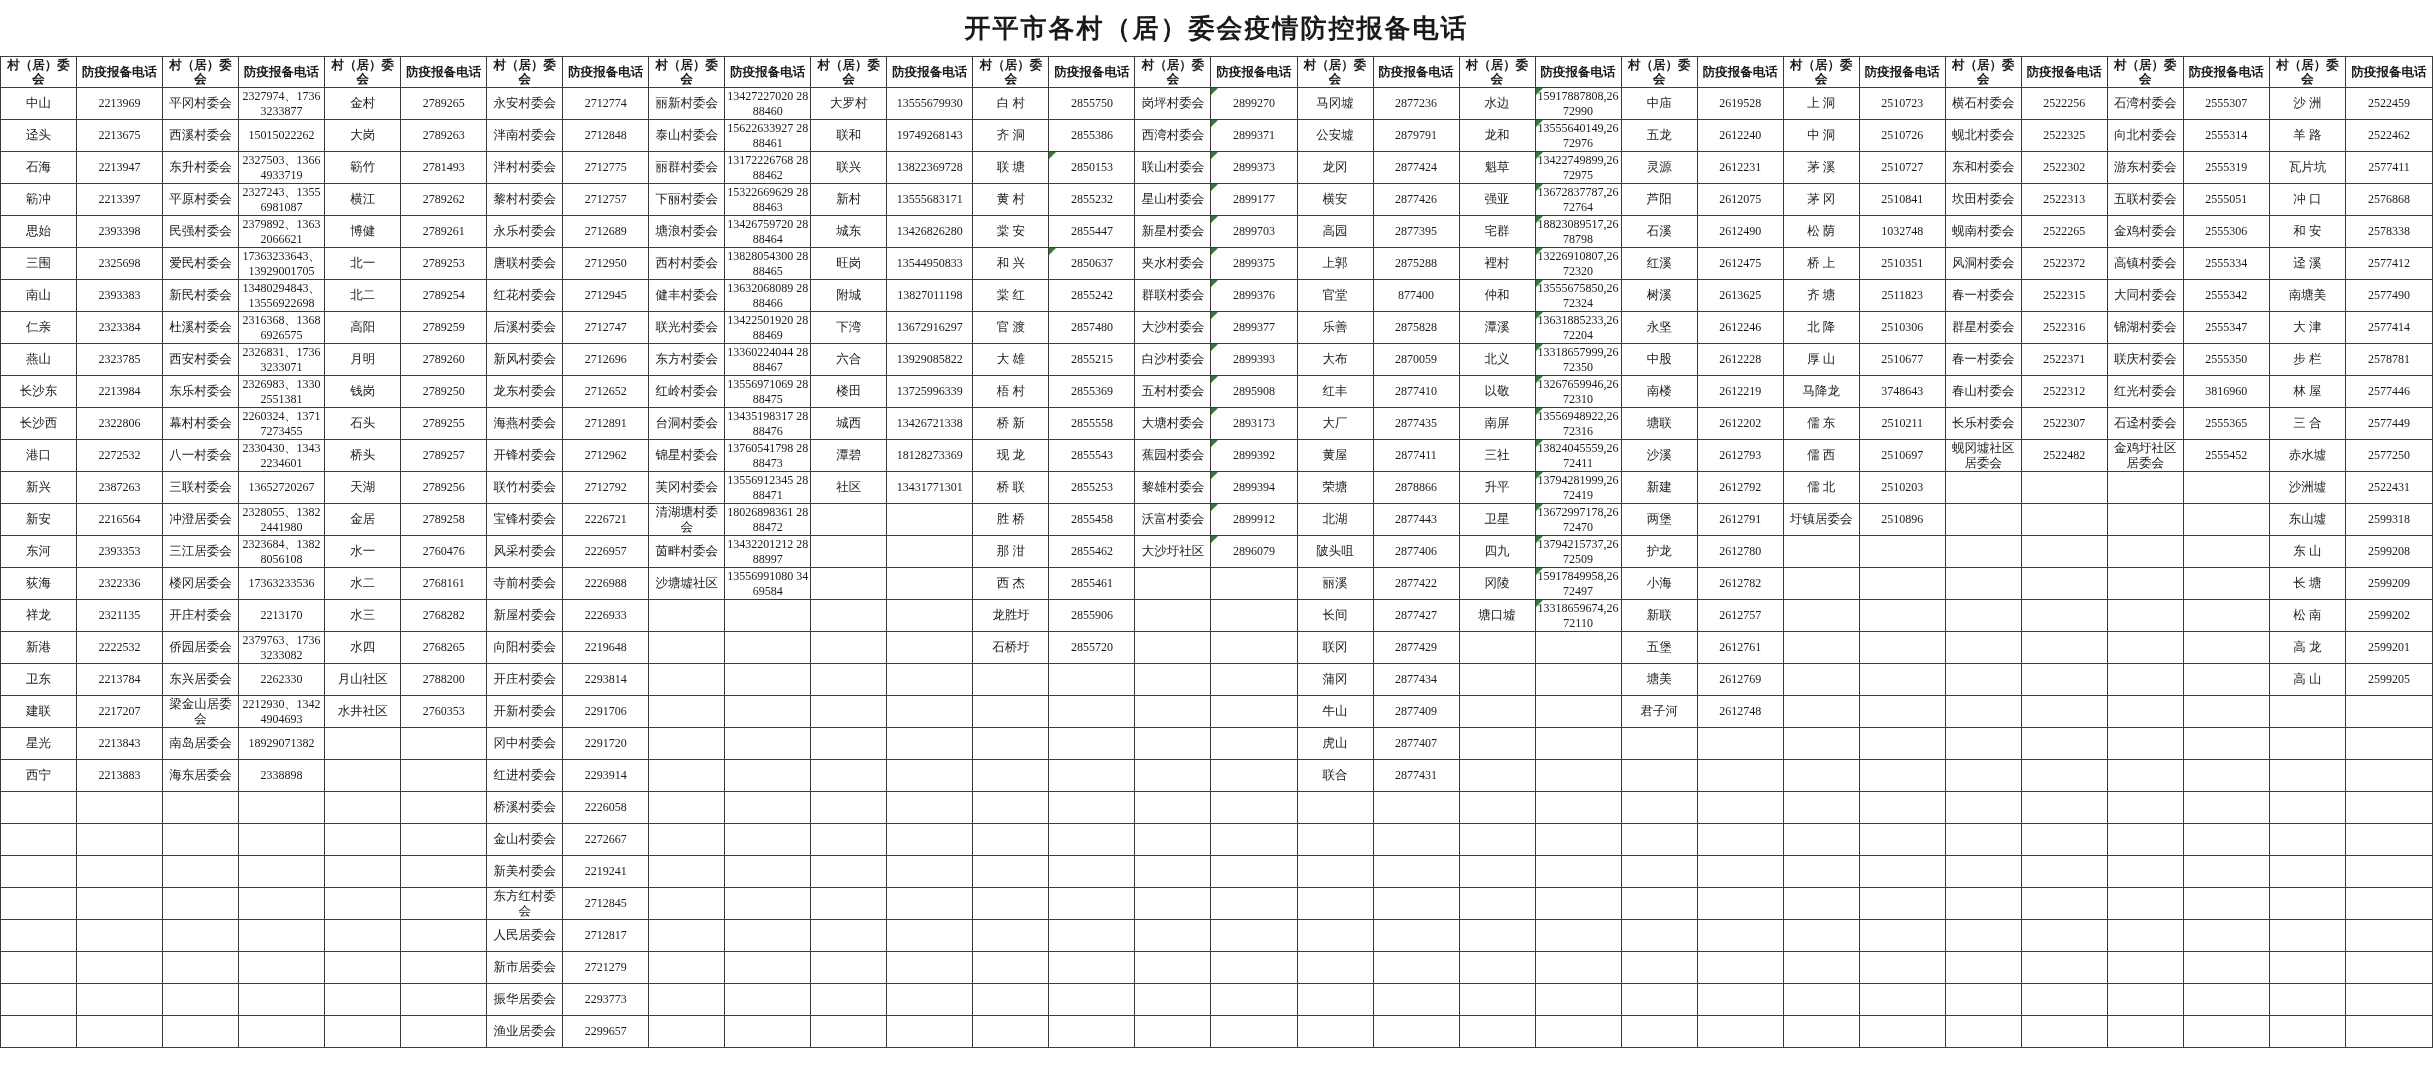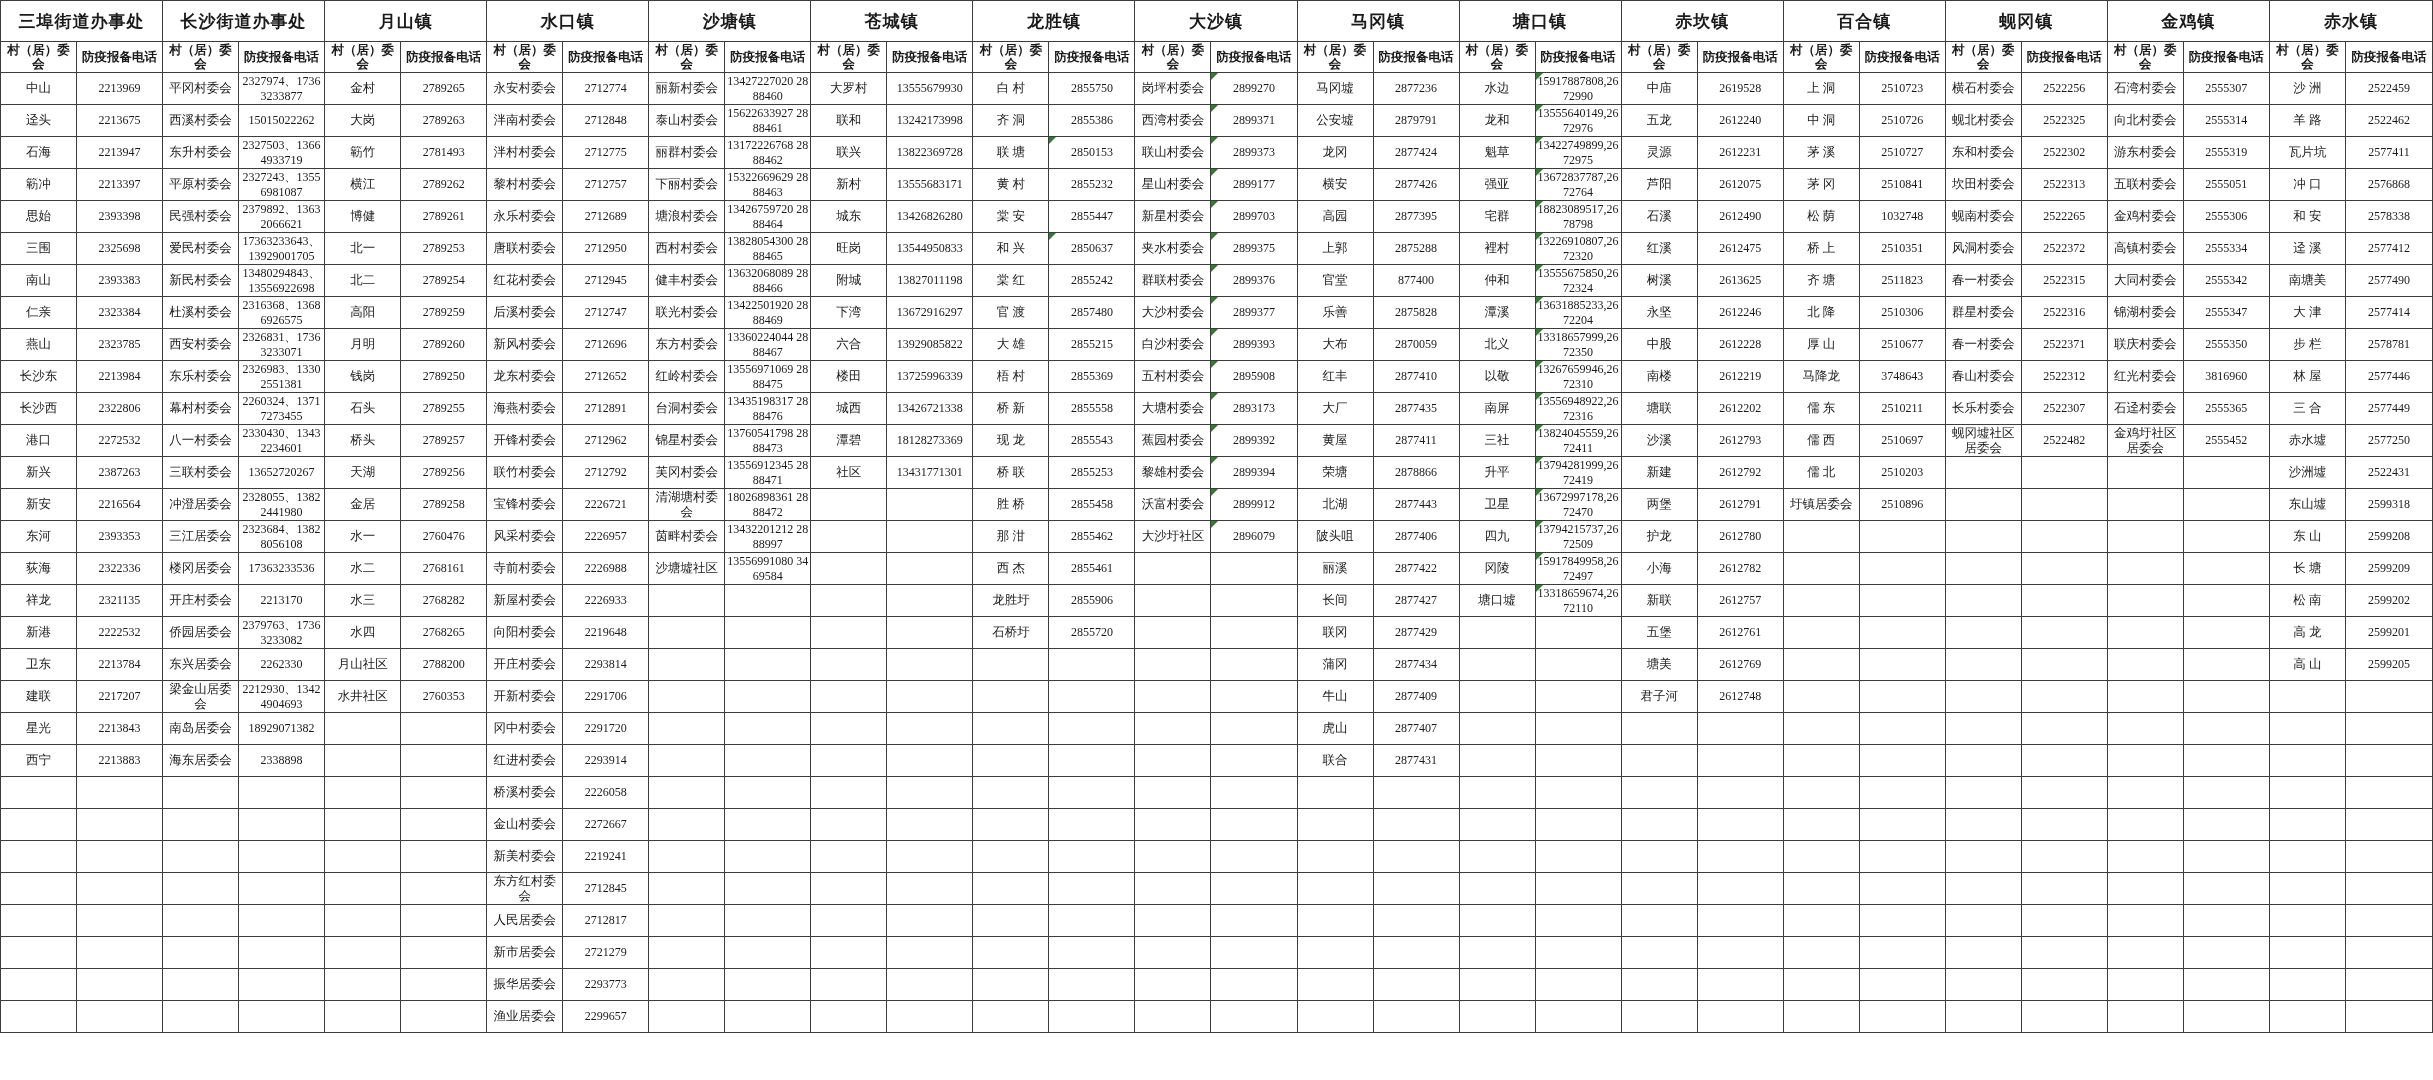--- a/index.html
+++ b/index.html
@@ -64,20 +64,21 @@
     top:0;left:0;
     width:0;height:0;
     border-top:7px solid #2e7d32;
     border-right:7px solid transparent;
   }
 </style>
 </head>
 <body>
 
 <div class="page">
+  <div class="title">开平市各村（居）委会疫情防控报备电话</div>
   <table class="grid" id="phone-table">
     <colgroup id="cols">
         <col style="width:76px">
         <col style="width:86px">
         <col style="width:76px">
         <col style="width:86px">
         <col style="width:76px">
         <col style="width:86px">
         <col style="width:76px">
         <col style="width:86px">
@@ -98,37 +99,20 @@
         <col style="width:76px">
         <col style="width:86px">
         <col style="width:76px">
         <col style="width:86px">
         <col style="width:76px">
         <col style="width:86px">
         <col style="width:76px">
         <col style="width:87px">
       </colgroup>
     <thead id="thead">
-        <tr>
-          <th class="town" colspan="2">三埠街道办事处</th>
-          <th class="town" colspan="2">长沙街道办事处</th>
-          <th class="town" colspan="2">月山镇</th>
-          <th class="town" colspan="2">水口镇</th>
-          <th class="town" colspan="2">沙塘镇</th>
-          <th class="town" colspan="2">苍城镇</th>
-          <th class="town" colspan="2">龙胜镇</th>
-          <th class="town" colspan="2">大沙镇</th>
-          <th class="town" colspan="2">马冈镇</th>
-          <th class="town" colspan="2">塘口镇</th>
-          <th class="town" colspan="2">赤坎镇</th>
-          <th class="town" colspan="2">百合镇</th>
-          <th class="town" colspan="2">蚬冈镇</th>
-          <th class="town" colspan="2">金鸡镇</th>
-          <th class="town" colspan="2">赤水镇</th>
-        </tr>
         <tr>
           <th class="colhead">村（居）委会</th>
           <th class="colhead">防疫报备电话</th>
           <th class="colhead">村（居）委会</th>
           <th class="colhead">防疫报备电话</th>
           <th class="colhead">村（居）委会</th>
           <th class="colhead">防疫报备电话</th>
           <th class="colhead">村（居）委会</th>
           <th class="colhead">防疫报备电话</th>
           <th class="colhead">村（居）委会</th>
@@ -193,21 +177,21 @@
           <td class="pcell">2213675</td>
           <td class="vcell">西溪村委会</td>
           <td class="pcell">15015022262</td>
           <td class="vcell">大岗</td>
           <td class="pcell">2789263</td>
           <td class="vcell">泮南村委会</td>
           <td class="pcell">2712848</td>
           <td class="vcell">泰山村委会</td>
           <td class="pcell">15622633927 2888461</td>
           <td class="vcell">联和</td>
-          <td class="pcell">13242173998</td>
+          <td class="pcell">19749268143</td>
           <td class="vcell">齐 洞</td>
           <td class="pcell">2855386</td>
           <td class="vcell">西湾村委会</td>
           <td class="pcell mark">2899371</td>
           <td class="vcell">公安墟</td>
           <td class="pcell">2879791</td>
           <td class="vcell">龙和</td>
           <td class="pcell mark">13555640149,2672976</td>
           <td class="vcell">五龙</td>
           <td class="pcell">2612240</td>

